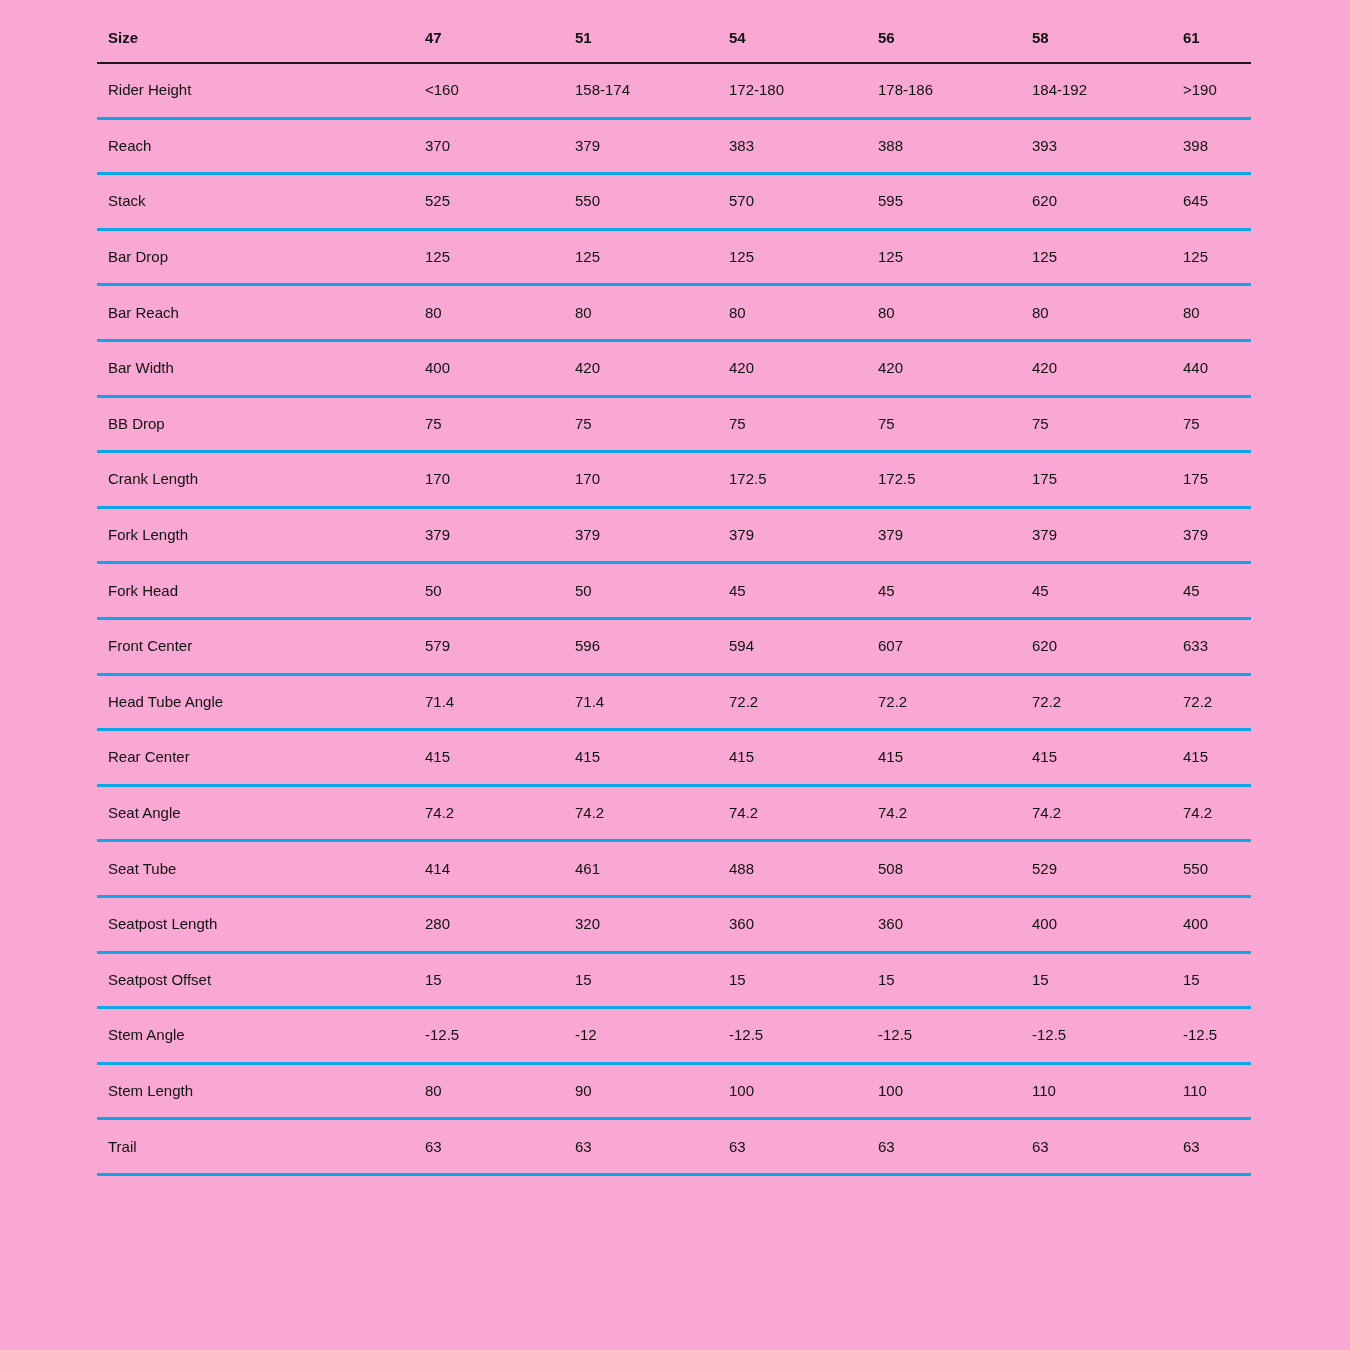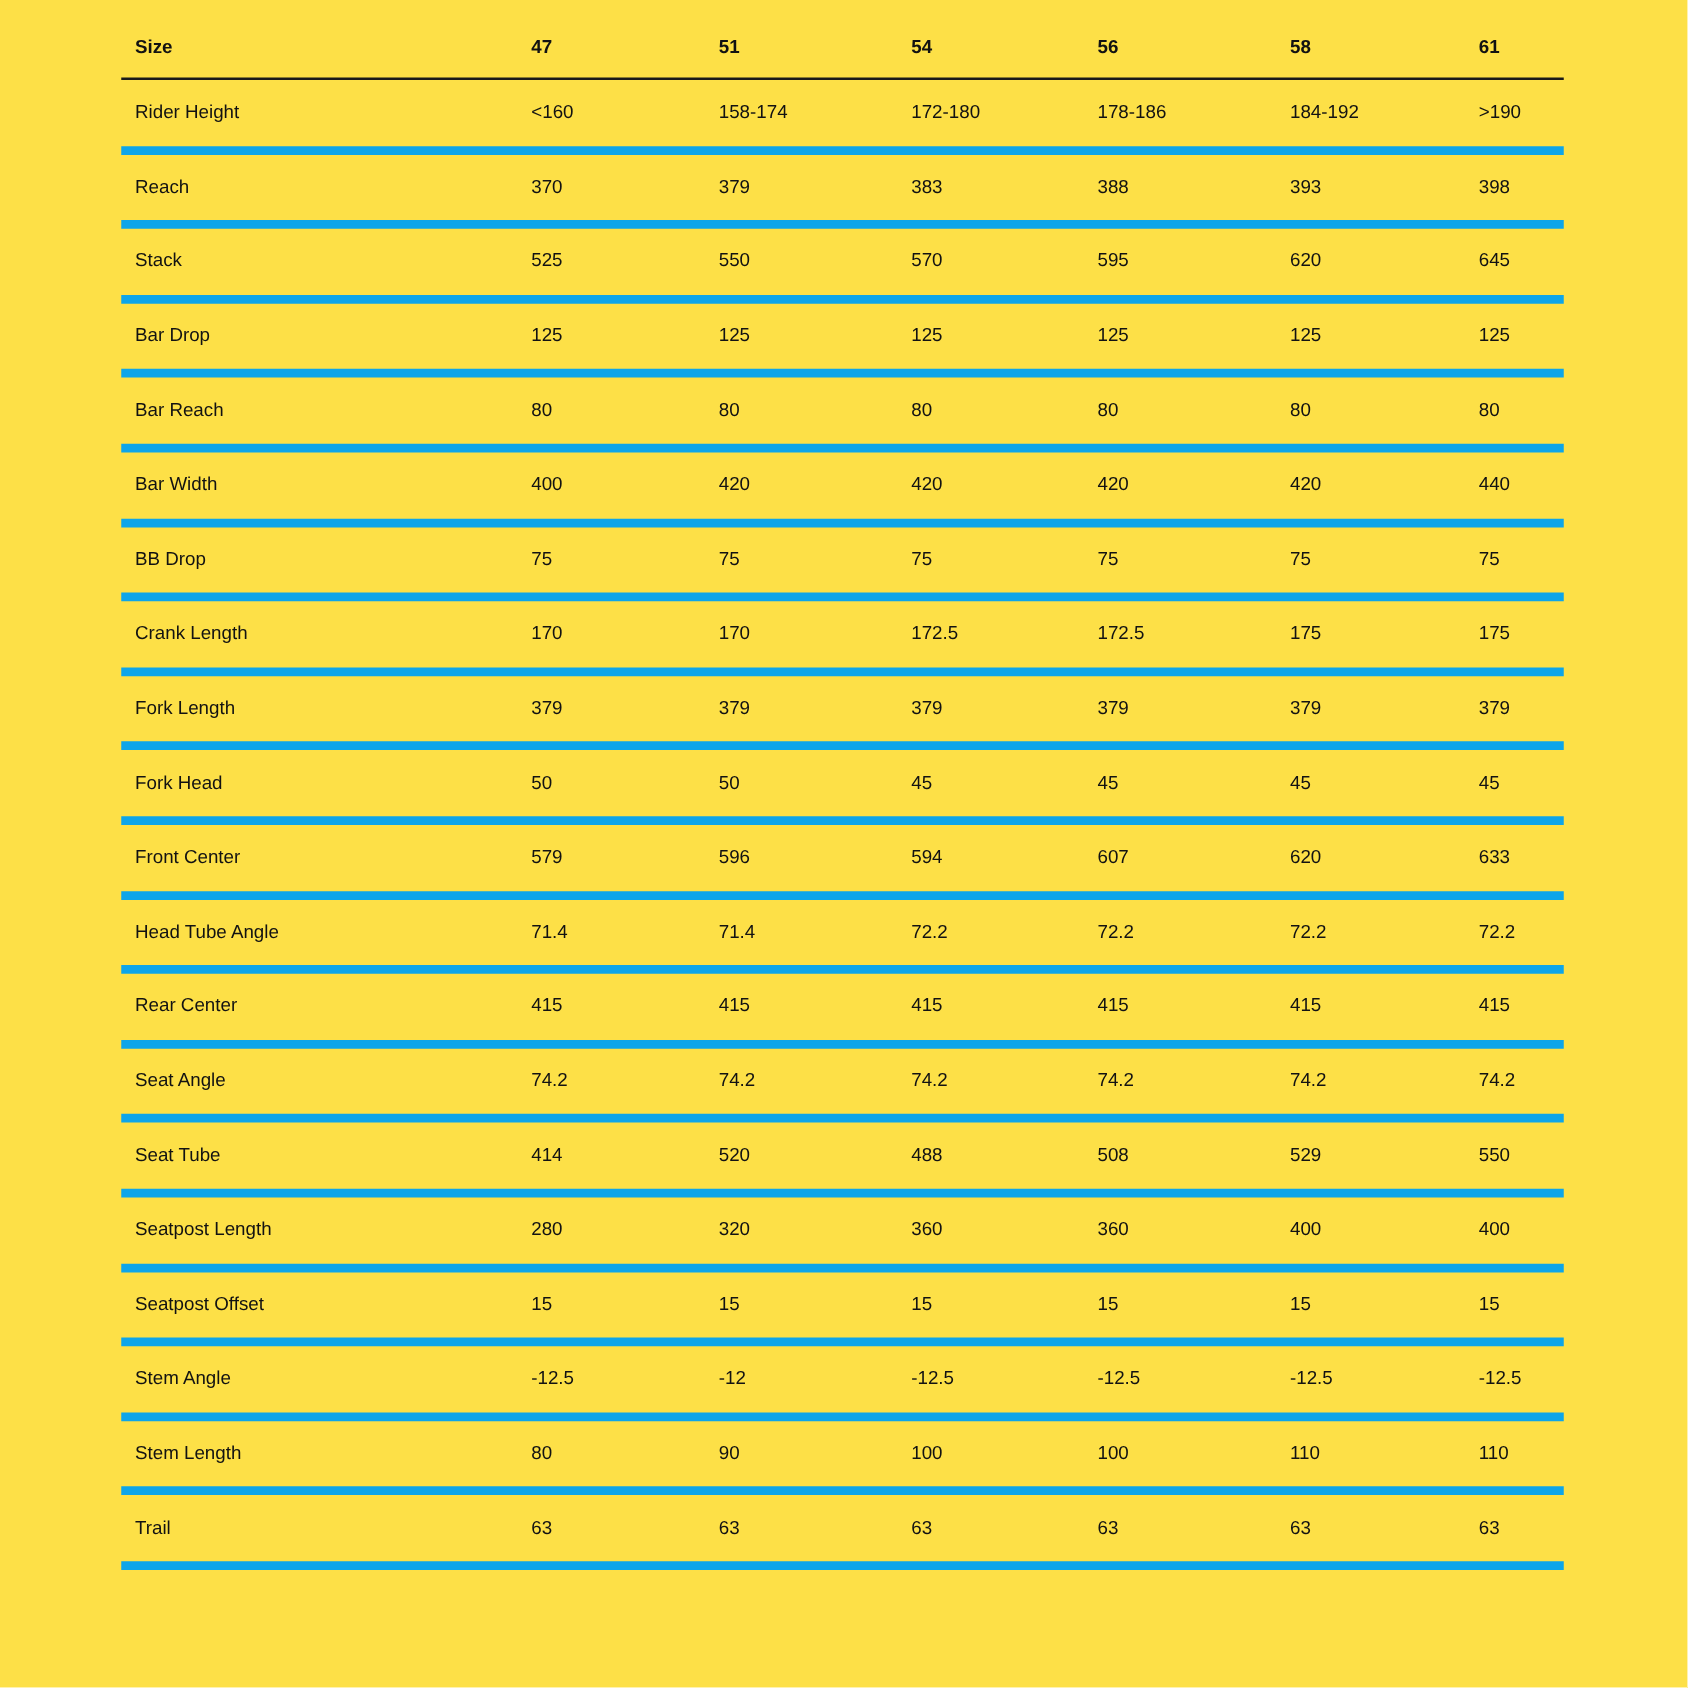--- a/index.html
+++ b/index.html
@@ -6,42 +6,42 @@
     margin: 0;
     padding: 0;
     background: #ffffff;
     font-family: "Liberation Sans", "DejaVu Sans", sans-serif;
     color: #121212;
     -webkit-font-smoothing: antialiased;
   }
   .page {
     width: 1350px;
     height: 1350px;
-    background: #fde047;
+    background: #f9a8d4;
     overflow: hidden;
   }
   .geo-table {
     margin: 13px 0 0 97px;
     width: 1154px;
     font-size: 15px;
     line-height: 1.2;
   }
   .grid-row {
     display: grid;
     grid-template-columns: 328px 150px 154px 149px 154px 151px 68px;
     align-items: center;
   }
   .header-row {
     height: 49px;
     font-weight: 700;
     border-bottom: 2px solid #1a1a1a;
   }
   .data-row {
     height: 52.6px;
-    border-bottom: 7px solid #0ea5e9;
+    border-bottom: 3px solid #0ea5e9;
     font-weight: 400;
   }
   .label-cell {
     padding-left: 11px;
     white-space: nowrap;
   }
   .value-cell {
     white-space: nowrap;
     text-align: left;
   }
@@ -200,21 +200,21 @@
         <div class="value-cell">74.2</div>
         <div class="value-cell">74.2</div>
         <div class="value-cell">74.2</div>
         <div class="value-cell">74.2</div>
         <div class="value-cell">74.2</div>
       </div>
 
       <div class="grid-row data-row">
         <div class="label-cell">Seat Tube</div>
         <div class="value-cell">414</div>
-        <div class="value-cell">520</div>
+        <div class="value-cell">461</div>
         <div class="value-cell">488</div>
         <div class="value-cell">508</div>
         <div class="value-cell">529</div>
         <div class="value-cell">550</div>
       </div>
 
       <div class="grid-row data-row">
         <div class="label-cell">Seatpost Length</div>
         <div class="value-cell">280</div>
         <div class="value-cell">320</div>

